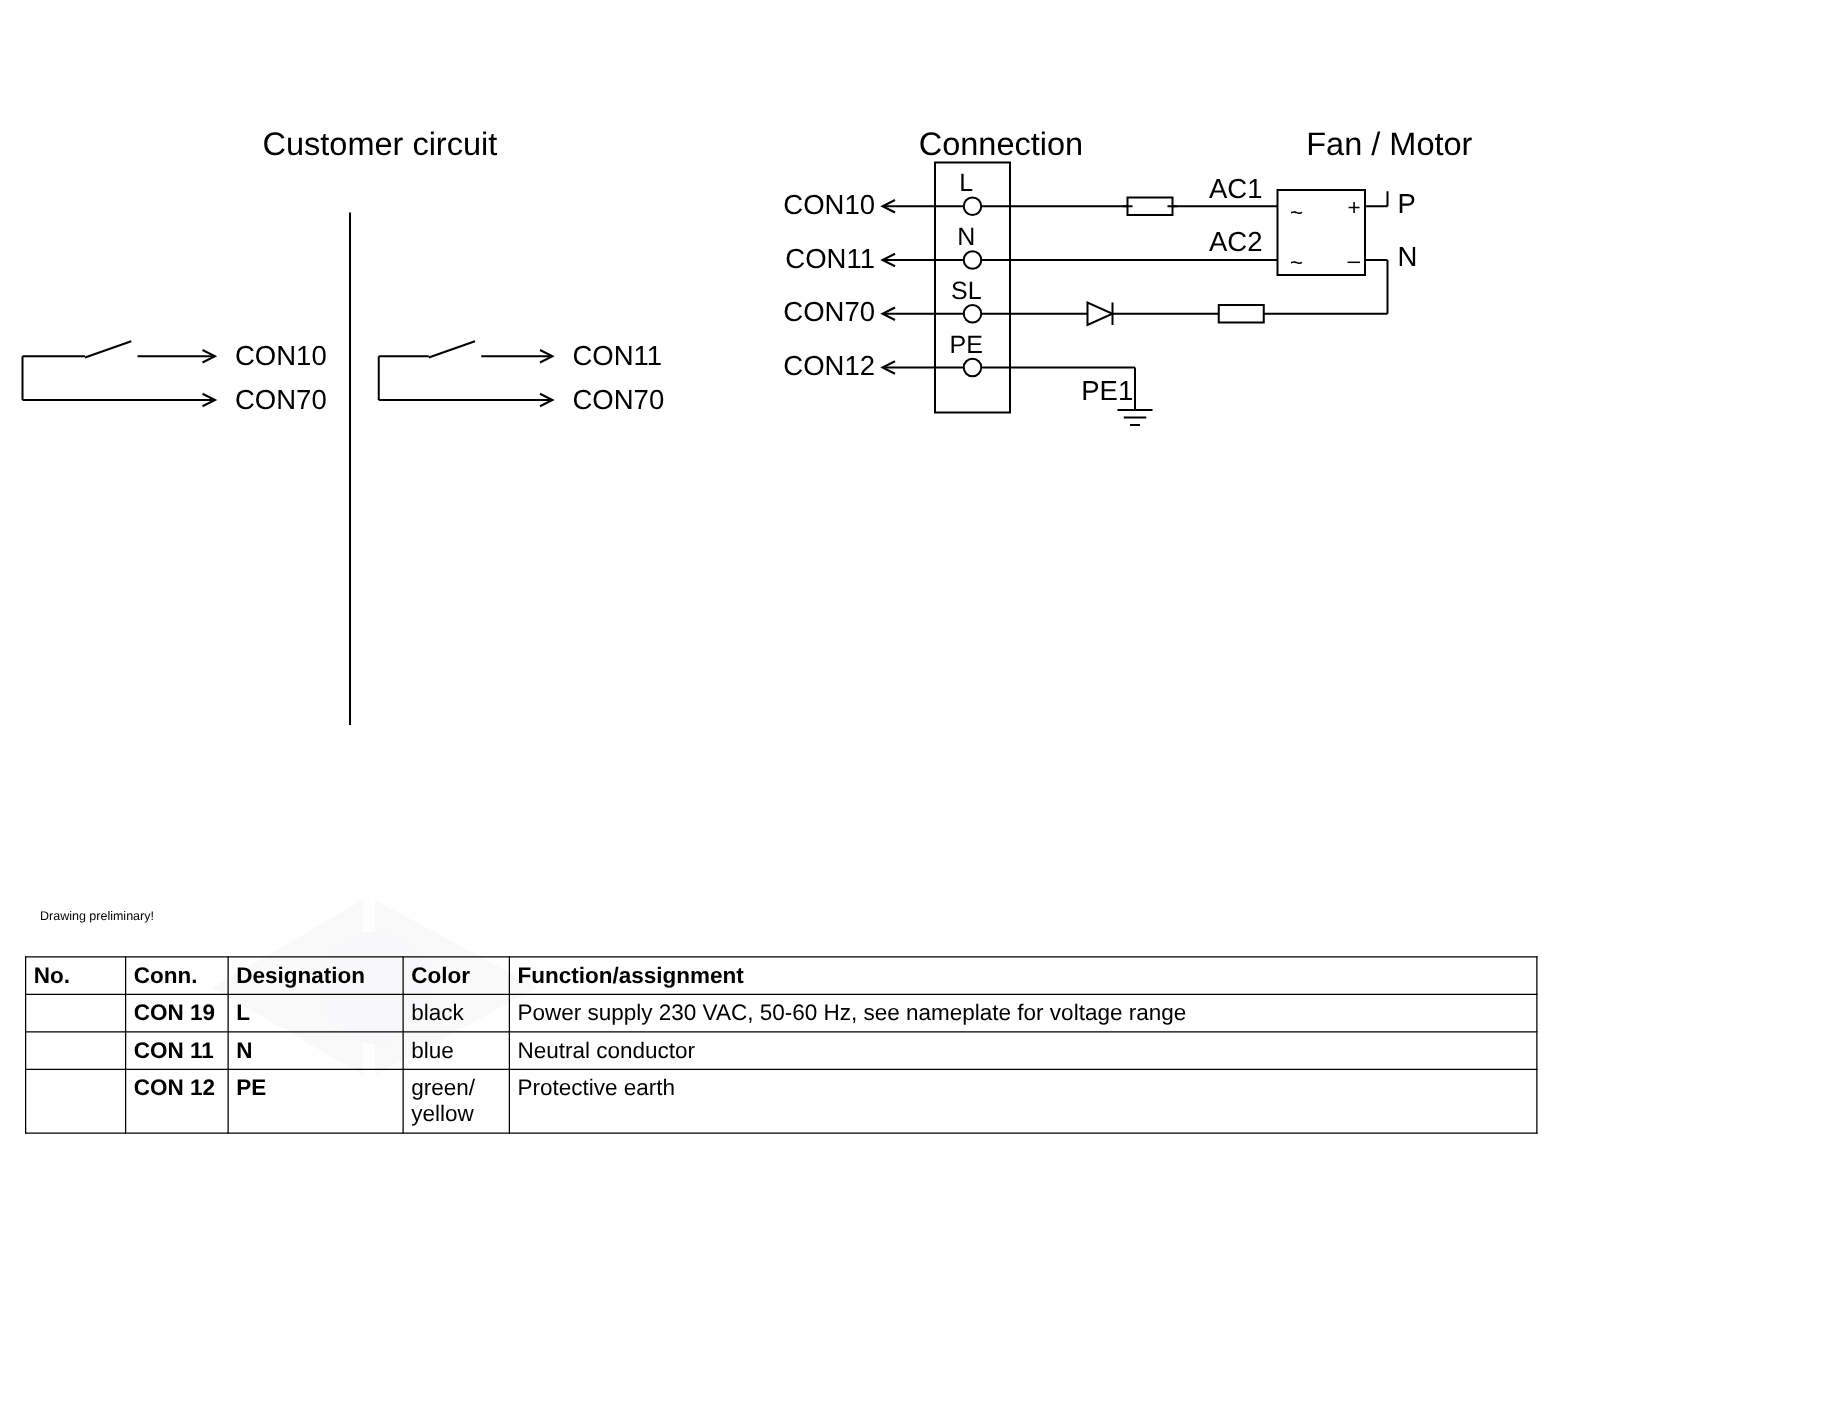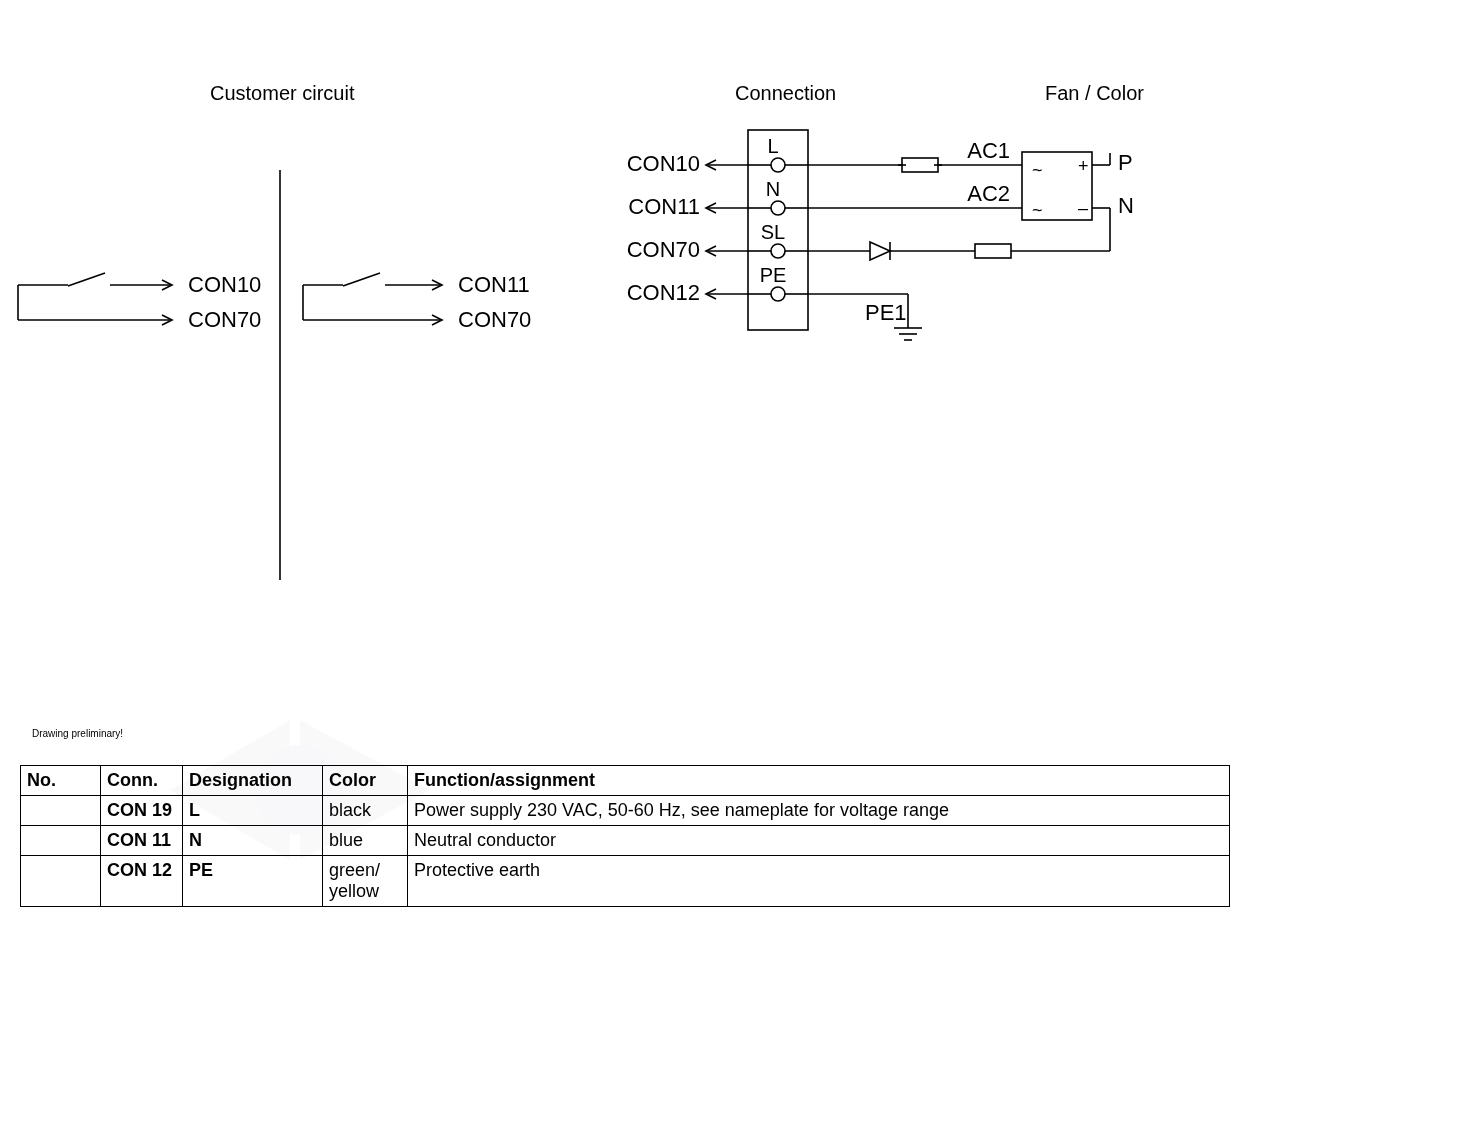--- a/index.html
+++ b/index.html
@@ -1,18 +1,18 @@
 <!DOCTYPE html>
 <html><head>
   <meta charset="utf-8">
   <style>
     * { box-sizing: border-box; margin: 0; padding: 0; }
     body { font-family: Arial, sans-serif; background: white; width: 1469px; height: 1134px; position: relative; }
     
-    .heading { position: absolute; font-size: 20px; }
+    .heading { position: absolute; font-size: 26px; margin-top: 18px; }
     .heading1 { left: 210px; top: 82px; }
     .heading2 { left: 735px; top: 82px; }
     .heading3 { left: 1045px; top: 82px; }
     
     .diagram-area { position: absolute; left: 0; top: 120px; width: 1469px; height: 470px; }
     
     .preliminary { position: absolute; left: 32px; top: 728px; font-size: 10px; }
     
     .table-wrap { position: absolute; left: 20px; top: 765px; width: 1210px; }
     table { border-collapse: collapse; width: 100%; font-size: 18px; }
@@ -26,21 +26,21 @@
     
     .watermark { position: absolute; left: 90px; top: 640px; width: 450px; height: 300px; opacity: 0.12; pointer-events: none; }
     
     svg text { font-family: Arial, sans-serif; }
   </style>
 </head>
 <body>
 
 <div class="heading heading1">Customer circuit</div>
 <div class="heading heading2">Connection</div>
-<div class="heading heading3">Fan / Color</div>
+<div class="heading heading3">Fan / Motor</div>
 
 <div class="watermark">
   <svg width="450" height="300" viewBox="0 0 450 300">
     <g fill="#aab" opacity="0.5">
       <path d="M 80 150 L 200 80 L 200 220 Z"></path>
       <path d="M 210 80 L 340 150 L 210 220 Z"></path>
       <ellipse cx="210" cy="150" rx="45" ry="45" fill="#99b"></ellipse>
     </g>
   </svg>
 </div>

